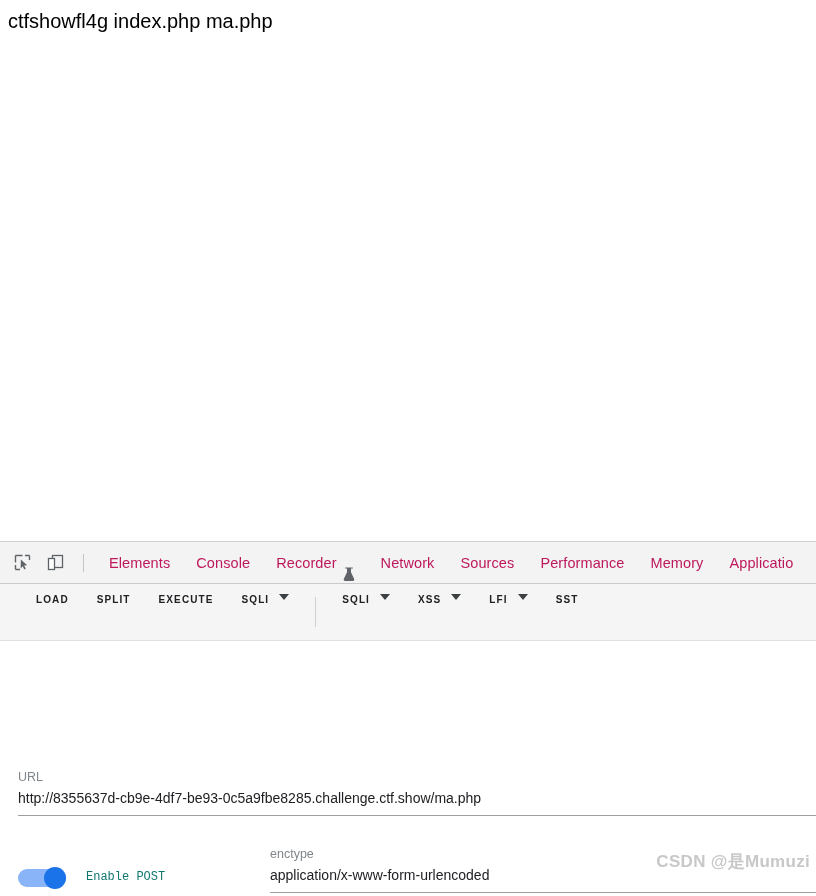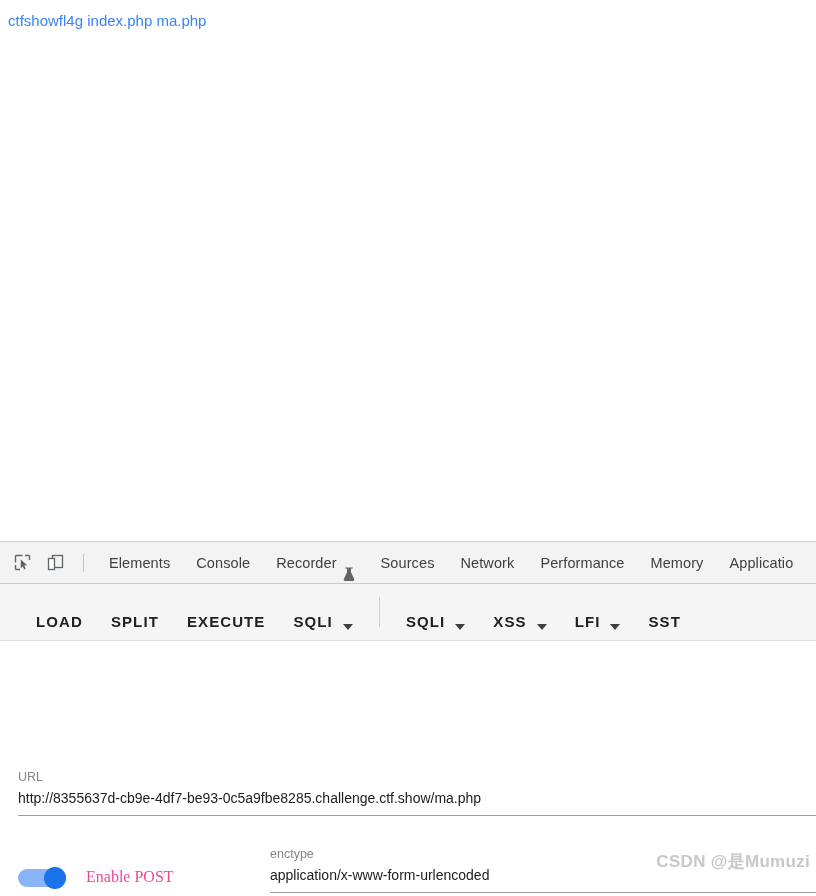--- a/index.html
+++ b/index.html
@@ -22,23 +22,23 @@
     top: 0;
     width: 816px;
     height: 541px;
     background: #ffffff;
     box-sizing: border-box;
   }
   .page-text {
     position: absolute;
     left: 8px;
     top: 8px;
-    font-size: 15px;
+    font-size: 20px;
     line-height: 26px;
-    color: #3b82f6;
+    color: #000000;
     white-space: pre;
     font-family: "Liberation Sans", sans-serif;
   }
 
   
   .devtools {
     position: absolute;
     left: 0;
     top: 541px;
     width: 816px;
@@ -73,21 +73,21 @@
   .dt-divider {
     width: 1px;
     height: 18px;
     background: #c4c4c4;
     margin: 0 12px 0 14px;
     flex: 0 0 auto;
   }
   .dt-tab {
     padding: 0 13px;
     font-size: 14.5px;
-    color: #404040;
+    color: #be185d;
     line-height: 40px;
     flex: 0 0 auto;
     letter-spacing: 0.1px;
     display: flex;
     align-items: center;
     gap: 6px;
   }
   .flask-glyph {
     display: inline-block;
     width: 12px;
@@ -101,27 +101,27 @@
     position: relative;
     height: 56px;
     background: #f5f5f5;
     border-bottom: 1px solid #e0e0e0;
     display: flex;
     align-items: center;
     overflow: hidden;
     white-space: nowrap;
   }
   .hb-btn {
-    font-size: 15px;
+    font-size: 10px;
     font-weight: bold;
     letter-spacing: 1.1px;
     color: #202124;
     padding: 0 14px;
     display: flex;
-    align-items: flex-end;
+    align-items: flex-start;
     gap: 10px;
     flex: 0 0 auto;
     height: 36px;
     border-radius: 3px;
   }
   .hb-btn:first-child { margin-left: 22px; }
   .hb-caret {
     width: 0;
     height: 0;
     border-left: 5px solid transparent;
@@ -210,24 +210,24 @@
   .toggle-thumb {
     position: absolute;
     left: 26px;
     top: 0;
     width: 22px;
     height: 22px;
     border-radius: 50%;
     background: #1a73e8;
   }
   .post-label {
-    font-size: 16px;
-    color: #ec4899;
+    font-size: 12px;
+    color: #0f766e;
     line-height: 22px;
-    font-family: Liberation Serif, serif;
+    font-family: Liberation Mono, monospace;
   }
 
   
   .watermark {
     position: absolute;
     right: 6px;
     bottom: 24px;
     font-size: 17px;
     color: #c8c8c8;
     letter-spacing: 0.3px;
@@ -271,24 +271,24 @@
     </div>
     <div class="dt-tab">
       <span>Recorder</span>
       <span class="flask-glyph">
         <svg width="12" height="14" viewBox="0 0 12 14" aria-hidden="true">
           <path d="M2.2 1 H9.8 M4.6 1 V5.2 L1.3 12.2 A0.9 0.9 0 0 0 2.1 13.4 H9.9 A0.9 0.9 0 0 0 10.7 12.2 L7.4 5.2 V1" fill="#5f6368" stroke="#5f6368" stroke-width="1.1" stroke-linejoin="round"></path>
         </svg>
       </span>
     </div>
     <div class="dt-tab">
+      <span>Network</span>
+    </div>
+    <div class="dt-tab">
       <span>Sources</span>
-    </div>
-    <div class="dt-tab">
-      <span>Network</span>
     </div>
     <div class="dt-tab">
       <span>Performance</span>
     </div>
     <div class="dt-tab">
       <span>Memory</span>
     </div>
     <div class="dt-tab">
       <span>Applicatio</span>
     </div>

